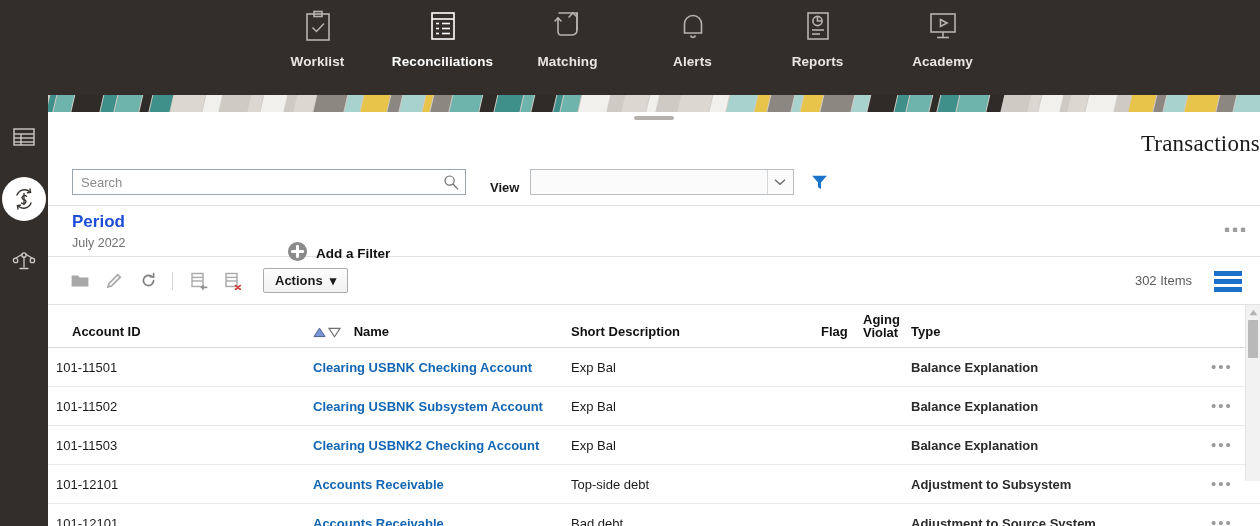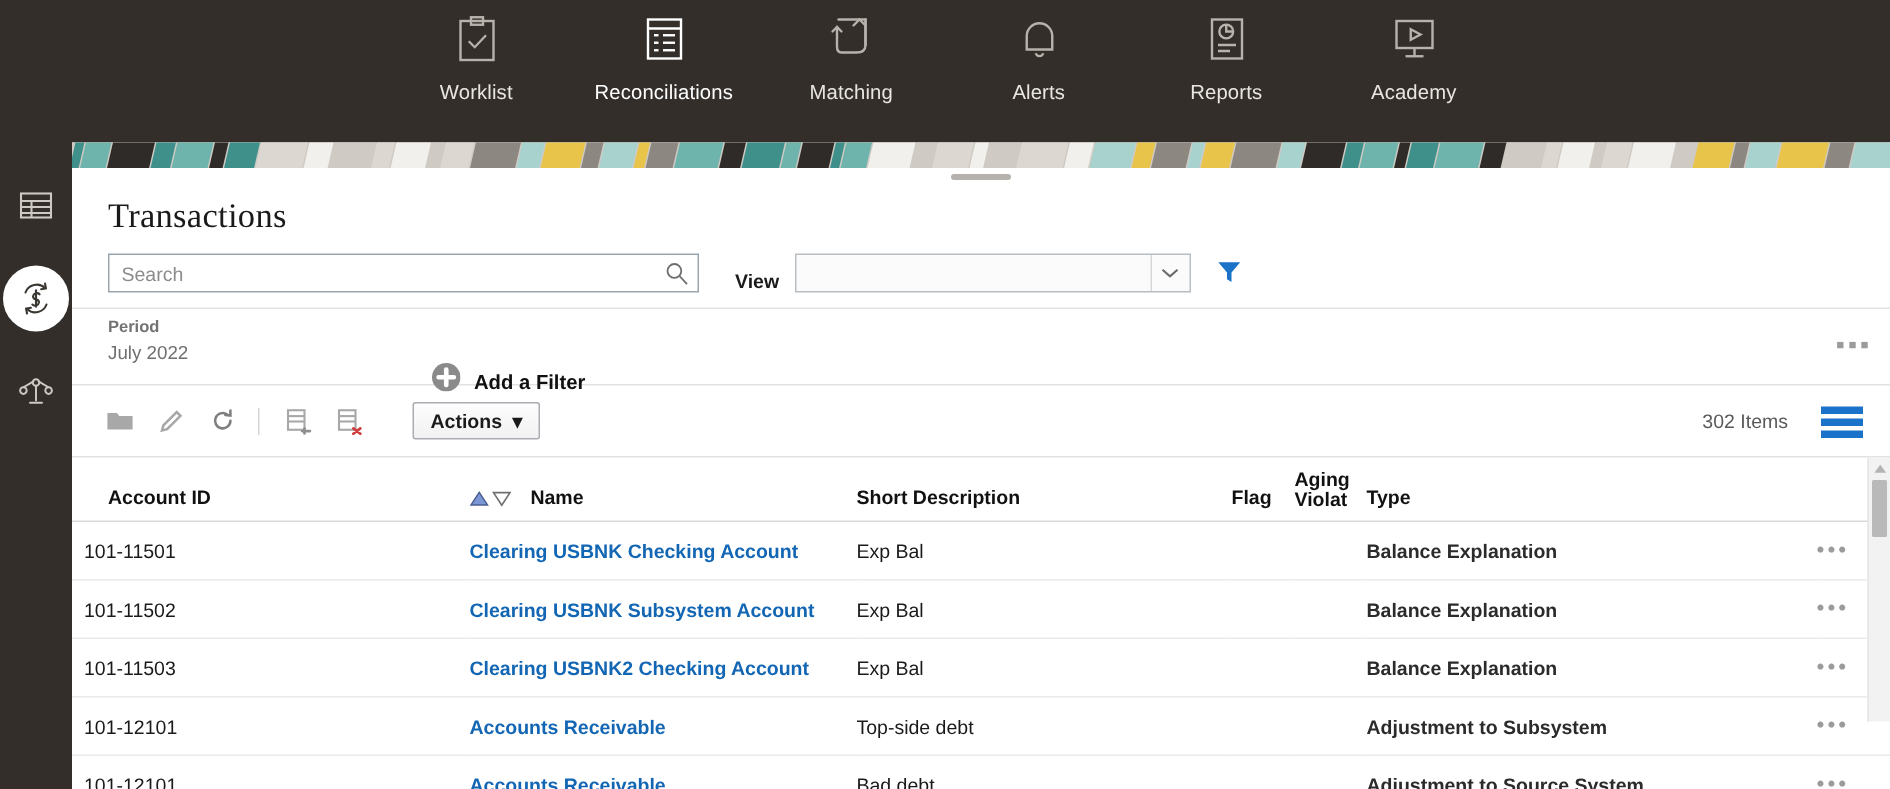--- a/index.html
+++ b/index.html
@@ -10,20 +10,21 @@
     background: #332e2a;
   }
 
   
   #top-nav {
     position: absolute; left: 0; top: 0;
     width: 1260px; height: 95px;
     background: #332e2a;
     display: flex; align-items: flex-start; justify-content: center;
     gap: 0px;
+    font-weight: bold;
   }
   .nav-item {
     width: 125px; padding-top: 9px;
     display: flex; flex-direction: column; align-items: center;
     cursor: pointer;
   }
   .nav-icon {
     width: 34px; height: 34px;
     display: flex; align-items: center; justify-content: center;
   }
@@ -75,20 +76,21 @@
     width: 40px; height: 4px; border-radius: 2px;
     background: #b5b1ac; cursor: ns-resize;
   }
 
   
   #page-title {
     margin: 8px 0 0 24px;
     font-family: "Liberation Serif", serif;
     font-size: 23px; font-weight: 400; color: #1a1a1a;
     letter-spacing: .2px;
+    text-align: right;
   }
 
   
   #search-row {
     display: flex; align-items: flex-end;
     margin: 12px 0 0 24px; height: 26px;
   }
   #search-box {
     position: relative; width: 394px; height: 26px;
     border: 1px solid #9aa5ad; background: #fff;
@@ -133,21 +135,21 @@
   #filter-bar {
     position: relative;
     margin-top: 10px;
     border-top: 1px solid #e2e2e2;
     border-bottom: 1px solid #e2e2e2;
     height: 52px;
   }
   #period-chip {
     position: absolute; left: 24px; top: 6px;
   }
-  #period-name { font-size: 11px; font-weight: bold; color: #737373; }
+  #period-name { font-size: 17px; font-weight: bold; color: #1d4ed8; }
   #period-value { margin-top: 4px; font-size: 12.5px; color: #707070; }
   #add-filter {
     position: absolute; left: 240px; top: 36px;
     display: flex; align-items: center; gap: 9px; cursor: pointer;
   }
   #add-filter-label { font-size: 13.5px; font-weight: bold; color: #111; }
   #filter-overflow {
     position: absolute; right: 12px; top: 19px;
     font-size: 17px; letter-spacing: 2px; color: #9b9b9b;
     cursor: pointer; line-height: 10px;
@@ -162,21 +164,21 @@
   .tool-icon {
     width: 28px; height: 26px; margin-left: 6px;
     display: flex; align-items: center; justify-content: center;
     cursor: pointer;
   }
   #tool-first { margin-left: 18px; }
   .tool-sep {
     width: 1px; height: 18px; background: #d6d6d6; margin: 0 6px 0 10px;
   }
   #actions-btn {
-    margin-left: 28px;
+    margin-left: 16px;
     height: 25px; padding: 0 11px;
     border: 1px solid #a9adb1; border-radius: 2px;
     background: linear-gradient(#fdfdfd, #f1f1f1);
     font-family: "Liberation Sans", sans-serif;
     font-size: 13px; font-weight: bold; color: #1a1a1a;
     display: flex; align-items: center; gap: 7px;
     cursor: pointer;
   }
   #item-count {
     position: absolute; right: 68px; top: 16px;

